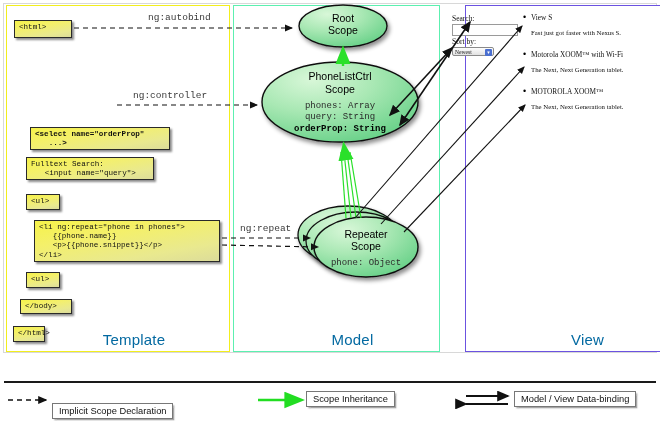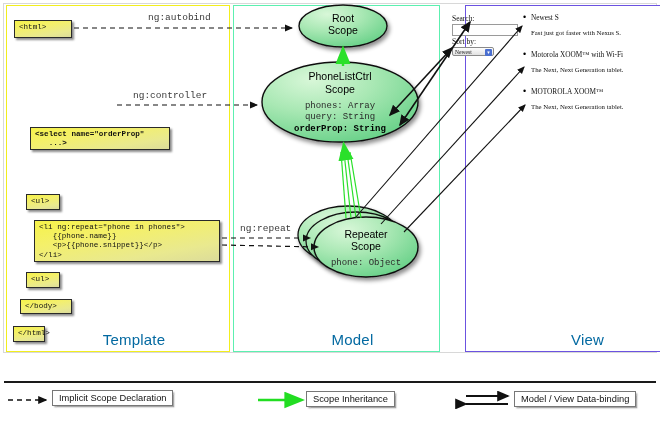--- a/index.html
+++ b/index.html
@@ -77,40 +77,42 @@
   <div class="col col-model">
     <div class="col-label">Model</div>
   </div>
   <div class="col col-view">
     <div class="col-label">View</div>
   </div>
 
   <div class="yb" style="left:14px;  top:20px;  width:58px;  height:18px;">&lt;html&gt;</div>
   <div class="yb b" style="left:30px; top:127px; width:140px; height:23px;">&lt;select name="orderProp"
    ...&gt;</div>
+  <div class="yb" style="left:26px;  top:157px; width:128px; height:23px;">Fulltext Search:
+   &lt;input name="query"&gt;</div>
   <div class="yb" style="left:26px;  top:194px; width:34px;  height:16px;">&lt;ul&gt;</div>
   <div class="yb" style="left:34px;  top:220px; width:186px; height:42px;">&lt;li ng:repeat="phone in phones"&gt;
    {{phone.name}}
    &lt;p&gt;{{phone.snippet}}&lt;/p&gt;
 &lt;/li&gt;</div>
   <div class="yb" style="left:26px;  top:272px; width:34px;  height:16px;">&lt;ul&gt;</div>
   <div class="yb" style="left:20px;  top:299px; width:52px;  height:15px;">&lt;/body&gt;</div>
   <div class="yb" style="left:13px;  top:326px; width:32px;  height:16px;">&lt;/html&gt;</div>
 
   <div class="view-inner">
     <div class="v-label" style="left:3px;  top:4px;">Search:</div>
     <input class="v-input" style="left: 3px; top: 14px; width: 60px;" value="">
     <div class="v-label" style="left:3px;  top:27px;">Sort by:</div>
     <div class="v-select" style="left:3px; top:37px; width:42px;">
       <span>Newest</span>
       <span class="sarrow">▾</span>
     </div>
 
     <span class="v-bullet" style="left:74px;  top:4px;">•</span>
-    <div class="v-item v-name" style="left:82px; top:3px;">Newest S</div>
+    <div class="v-item v-name" style="left:82px; top:3px;">View S</div>
     <div class="v-item v-snip" style="left:82px; top:19px;">Fast just got faster with Nexus S.</div>
 
     <span class="v-bullet" style="left:74px;  top:41px;">•</span>
     <div class="v-item v-name" style="left:82px; top:40px;">Motorola XOOM™  with Wi-Fi</div>
     <div class="v-item v-snip" style="left:82px; top:56px;">The Next, Next Generation tablet.</div>
 
     <span class="v-bullet" style="left:74px;  top:78px;">•</span>
     <div class="v-item v-name" style="left:82px; top:77px;">MOTOROLA XOOM™</div>
     <div class="v-item v-snip" style="left:82px; top:93px;">The Next, Next Generation tablet.</div>
   </div>
@@ -193,18 +195,18 @@
         </marker>
         <marker id="lgG" markerWidth="8" markerHeight="8" refX="6" refY="3.2" orient="auto">
           <path d="M0,0 L8,3.2 L0,6.4 z" fill="#22dd22"></path>
         </marker>
       </defs>
       <line x1="8" y1="14" x2="46" y2="14" stroke="#111" stroke-width="1.3" stroke-dasharray="5,4" marker-end="url(#lgA)"></line>
       <line x1="258" y1="14" x2="300" y2="14" stroke="#22dd22" stroke-width="2.6" marker-end="url(#lgG)"></line>
       <line x1="466" y1="10" x2="508" y2="10" stroke="#111" stroke-width="1.8" marker-end="url(#lgA)"></line>
       <line x1="508" y1="18" x2="466" y2="18" stroke="#111" stroke-width="1.8" marker-end="url(#lgAs)"></line>
     </svg>
-    <div class="lg-box" style="left:52px;  top:4px;">Implicit Scope Declaration</div>
+    <div class="lg-box" style="left:52px;  top:17px;">Implicit Scope Declaration</div>
     <div class="lg-box" style="left:306px; top:5px;">Scope Inheritance</div>
     <div class="lg-box" style="left:514px; top:5px;">Model / View Data-binding</div>
   </div>
 
 </div>
 
 </body></html>

